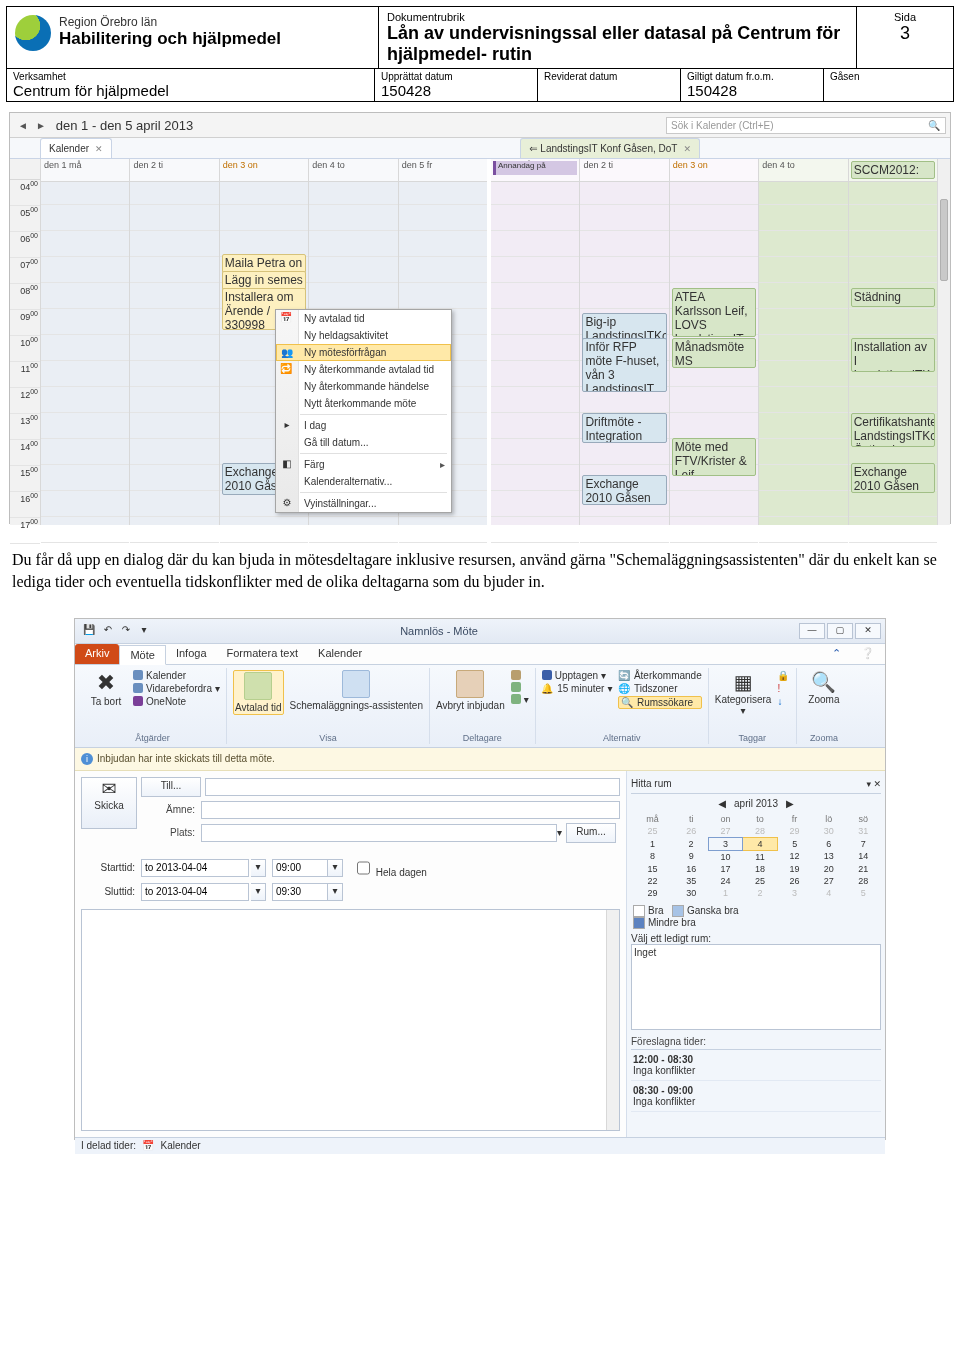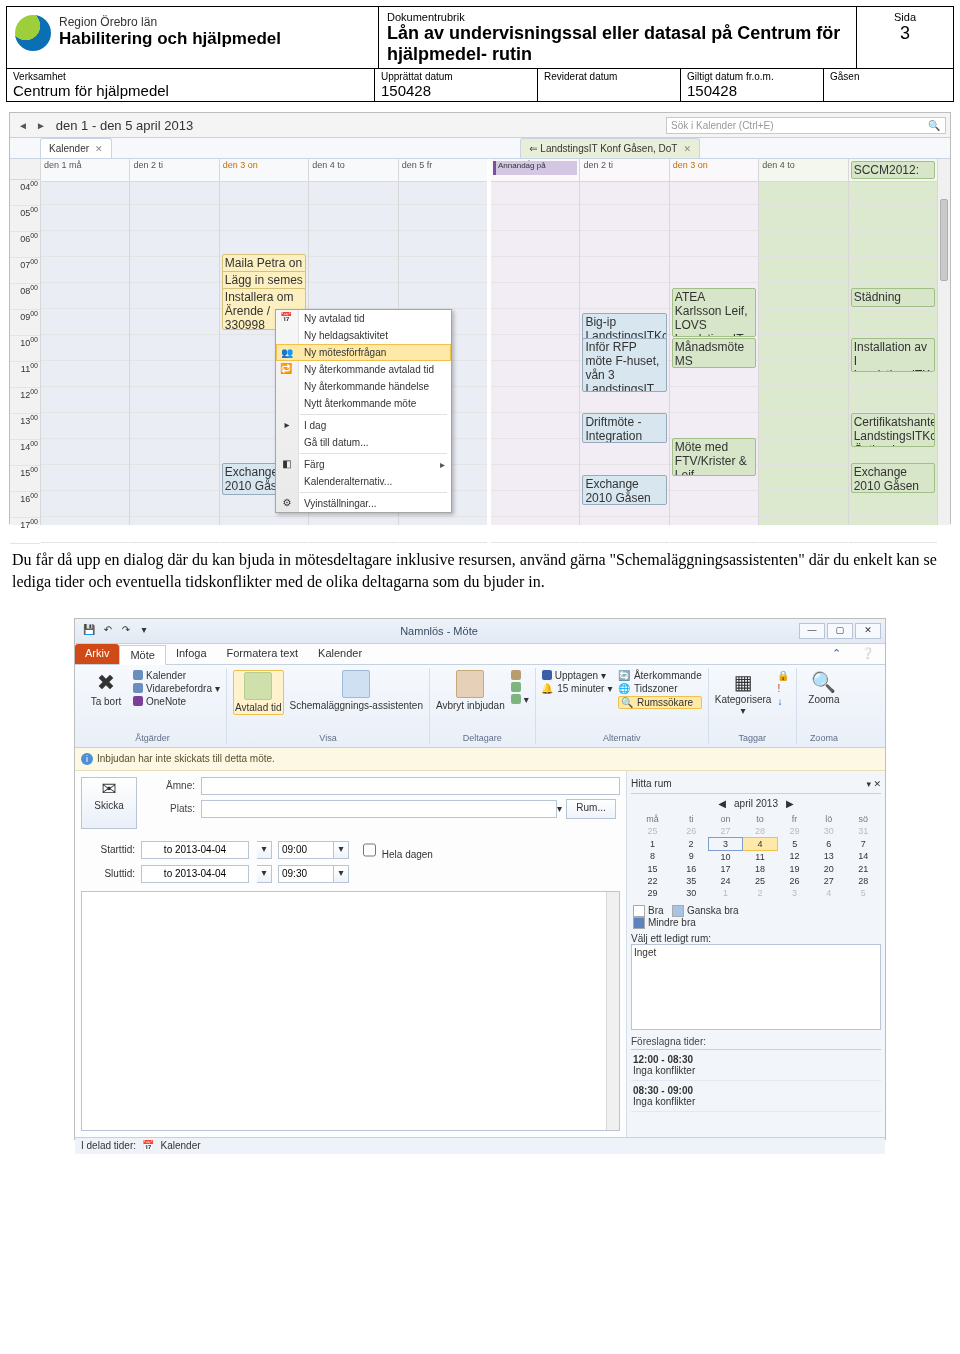--- a/index.html
+++ b/index.html
@@ -104,21 +104,21 @@
   .form-row .lab-btn { width:58px; height:18px; border:1px solid #b9c4d4; background:linear-gradient(#fff,#eef3fa); text-align:center; line-height:16px; margin-right:4px;}
   .form-row .lab-txt { width:54px; text-align:right; padding-right:6px; color:#444;}
   .form-row input[type=text] { flex:1; border:1px solid #b9c4d4; height:16px; font-size:10px; padding:0 3px;}
   .send { width:54px; height:50px; border:1px solid #b9c4d4; background:linear-gradient(#fff,#e9eff8); font-size:10px; text-align:center; margin-right:4px;}
   .send .env { font-size:18px; line-height:22px;}
   .form-block { display:flex; }
   .form-block .rows { flex:1; }
   .dt-row { display:flex; align-items:center; margin:2px 0;}
   .dt-row .dt-lab { width:54px; text-align:right; padding-right:6px;}
   .dt-row input { border:1px solid #b9c4d4; height:16px; font-size:10px; padding:0 3px;}
-  .dt-row .date { width:100px; margin-right:8px;text-align:center;}
+  .dt-row .date { width:100px; margin-right:2px;}
   .dt-row .dd { width:14px; border:1px solid #b9c4d4; border-left:none; text-align:center; background:linear-gradient(#fff,#eef3fa); height:16px; line-height:14px;}
   .dt-row .time { width:48px; margin-left:6px;}
   .notes { flex:1; border:1px solid #b9c4d4; margin-top:6px; background:#fff; }
   .notes .vscroll { float:right; width:12px; height:100%; background:#f0f0f0; border-left:1px solid #d8d8d8;}
   .rf-head { display:flex; align-items:center; height:18px; border-bottom:1px solid #c6d1e0; font-size:10px; margin-bottom:4px;}
   .rf-head .pin { margin-left:auto; font-size:9px;}
   .rf-nav { display:flex; align-items:center; justify-content:center; gap:8px; font-size:10px; margin:4px 0;}
   .mini-cal { width:100%; border-collapse:collapse; font-size:9px;}
   .mini-cal th { color:#777; font-weight:normal; padding:1px 0;}
   .mini-cal td { text-align:center; padding:1px 0;}
@@ -588,20 +588,24 @@
   </div>
 
   <div class="meeting-body">
     <div class="mb-left">
       <div class="form-block">
         <div class="send">
           <div class="env">✉</div>
           <span>Skicka</span>
         </div>
         <div class="rows">
+          <div class="form-row">
+              <div class="lab-btn">Till...</div>
+              <input type="text" style="">
+            </div>
           <div class="form-row">
               <div class="lab-txt">Ämne:</div>
               <input type="text" style="">
             </div>
           <div class="form-row">
               <div class="lab-txt">Plats:</div>
               <input type="text" style="">
               <span class="dd">▾</span>
               <div class="lab-btn" style="width:48px;margin-left:4px">Rum...</div>
             </div>

